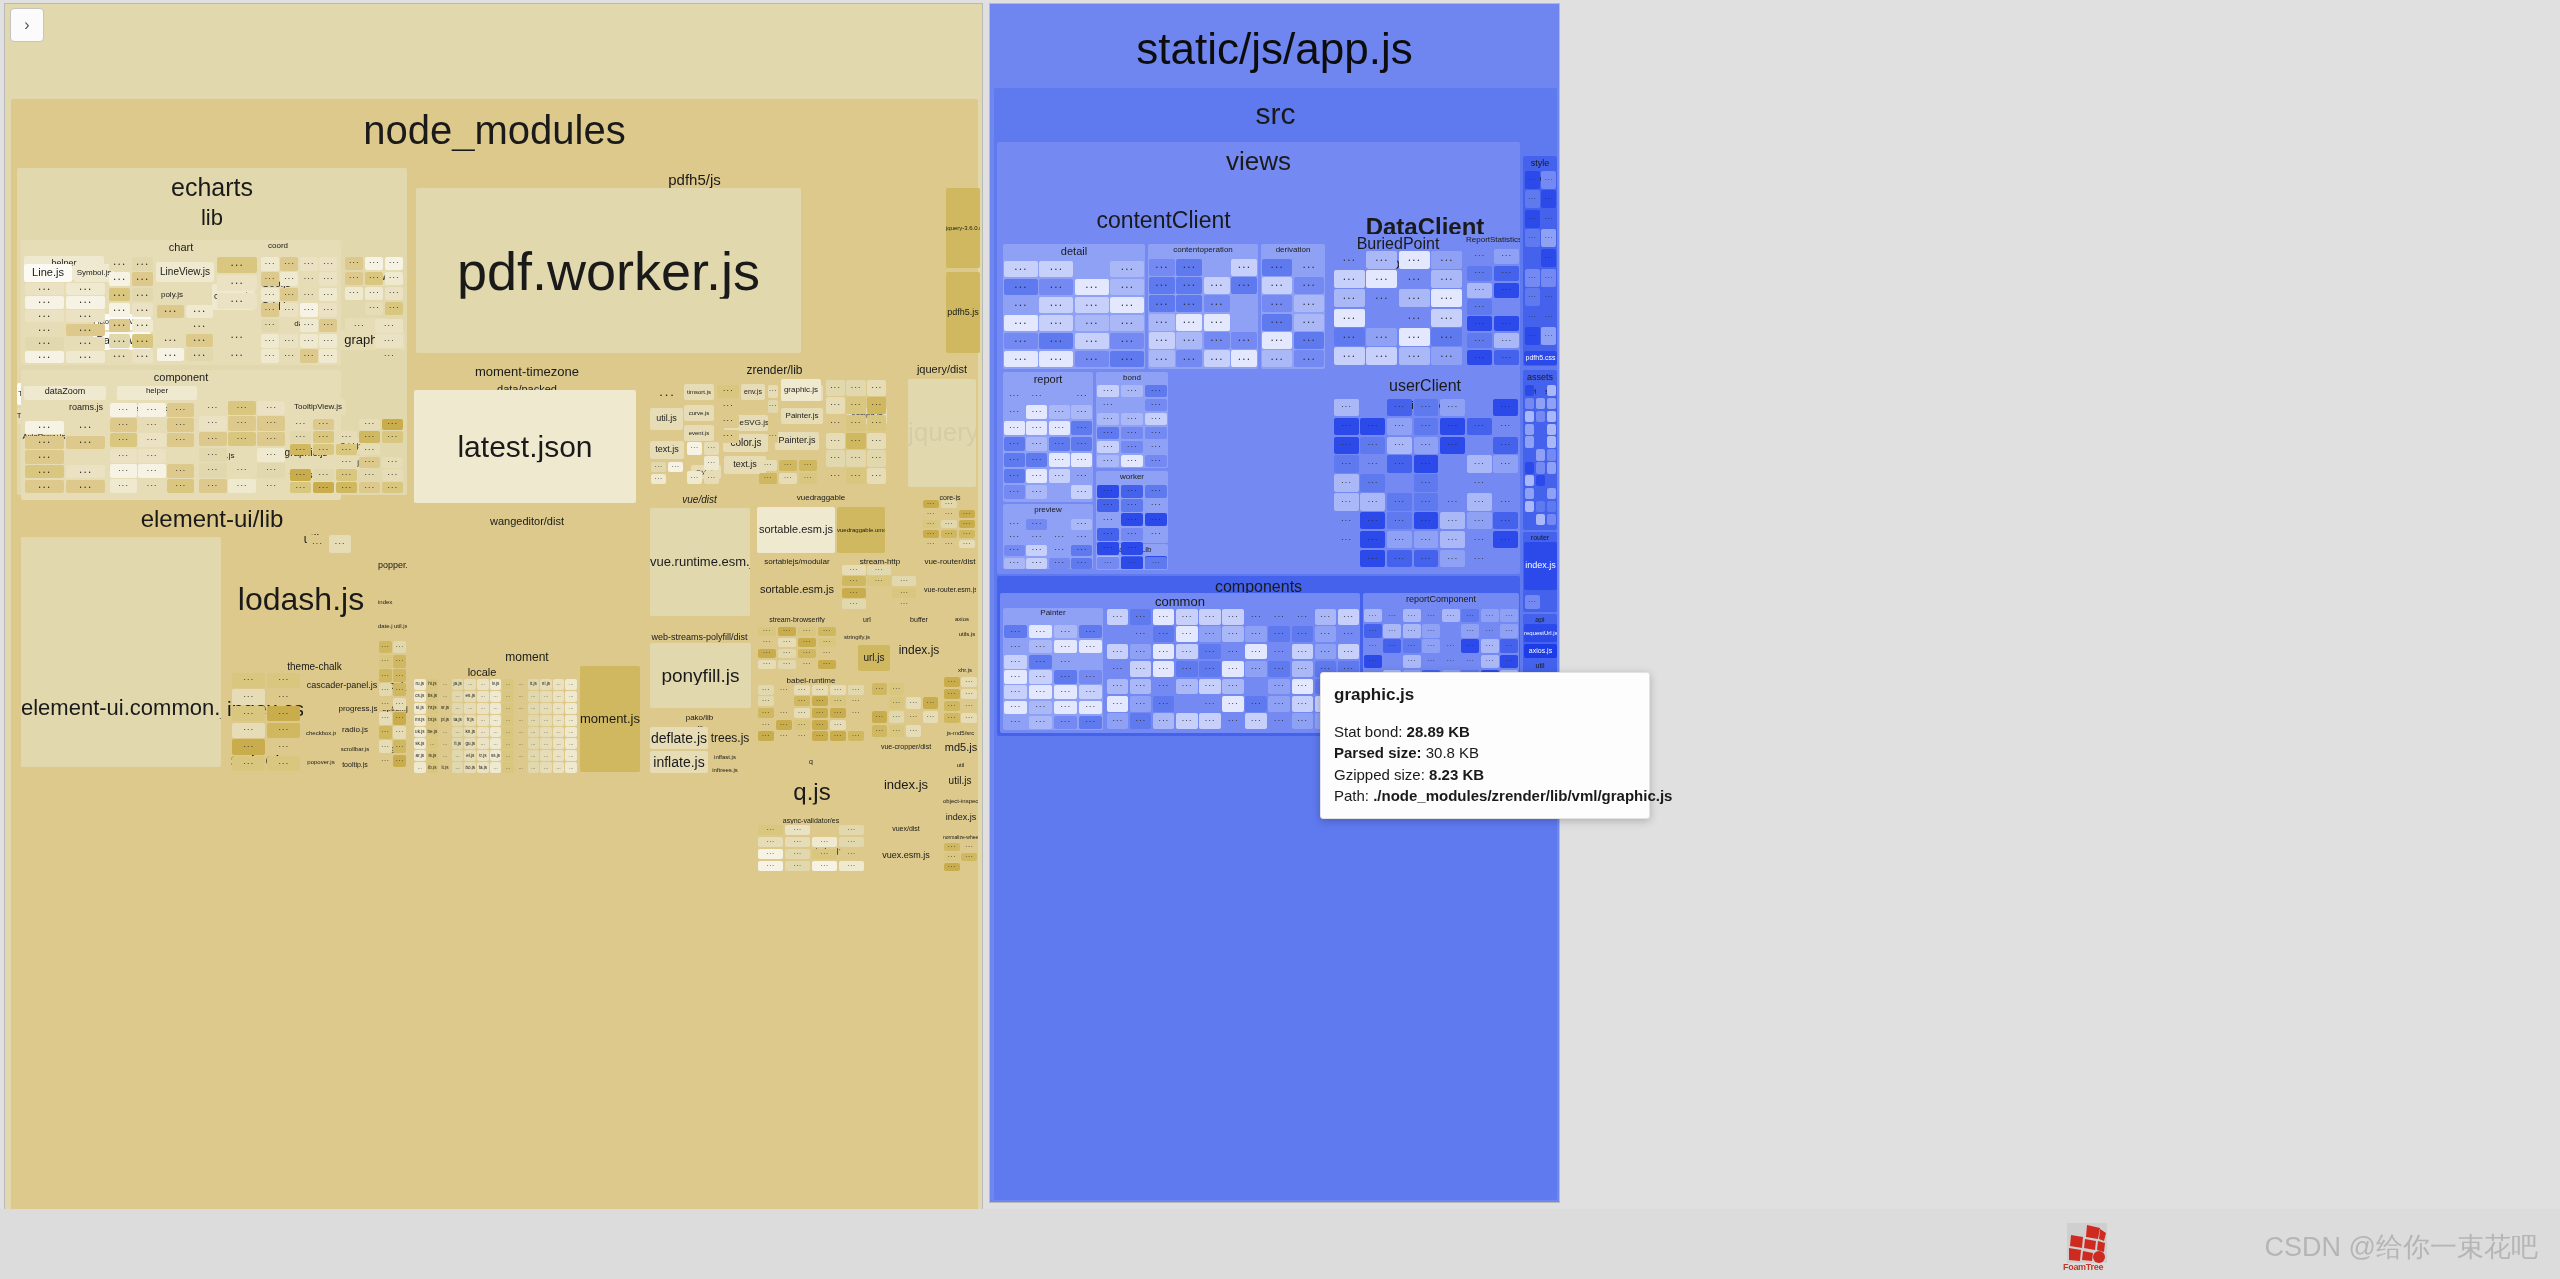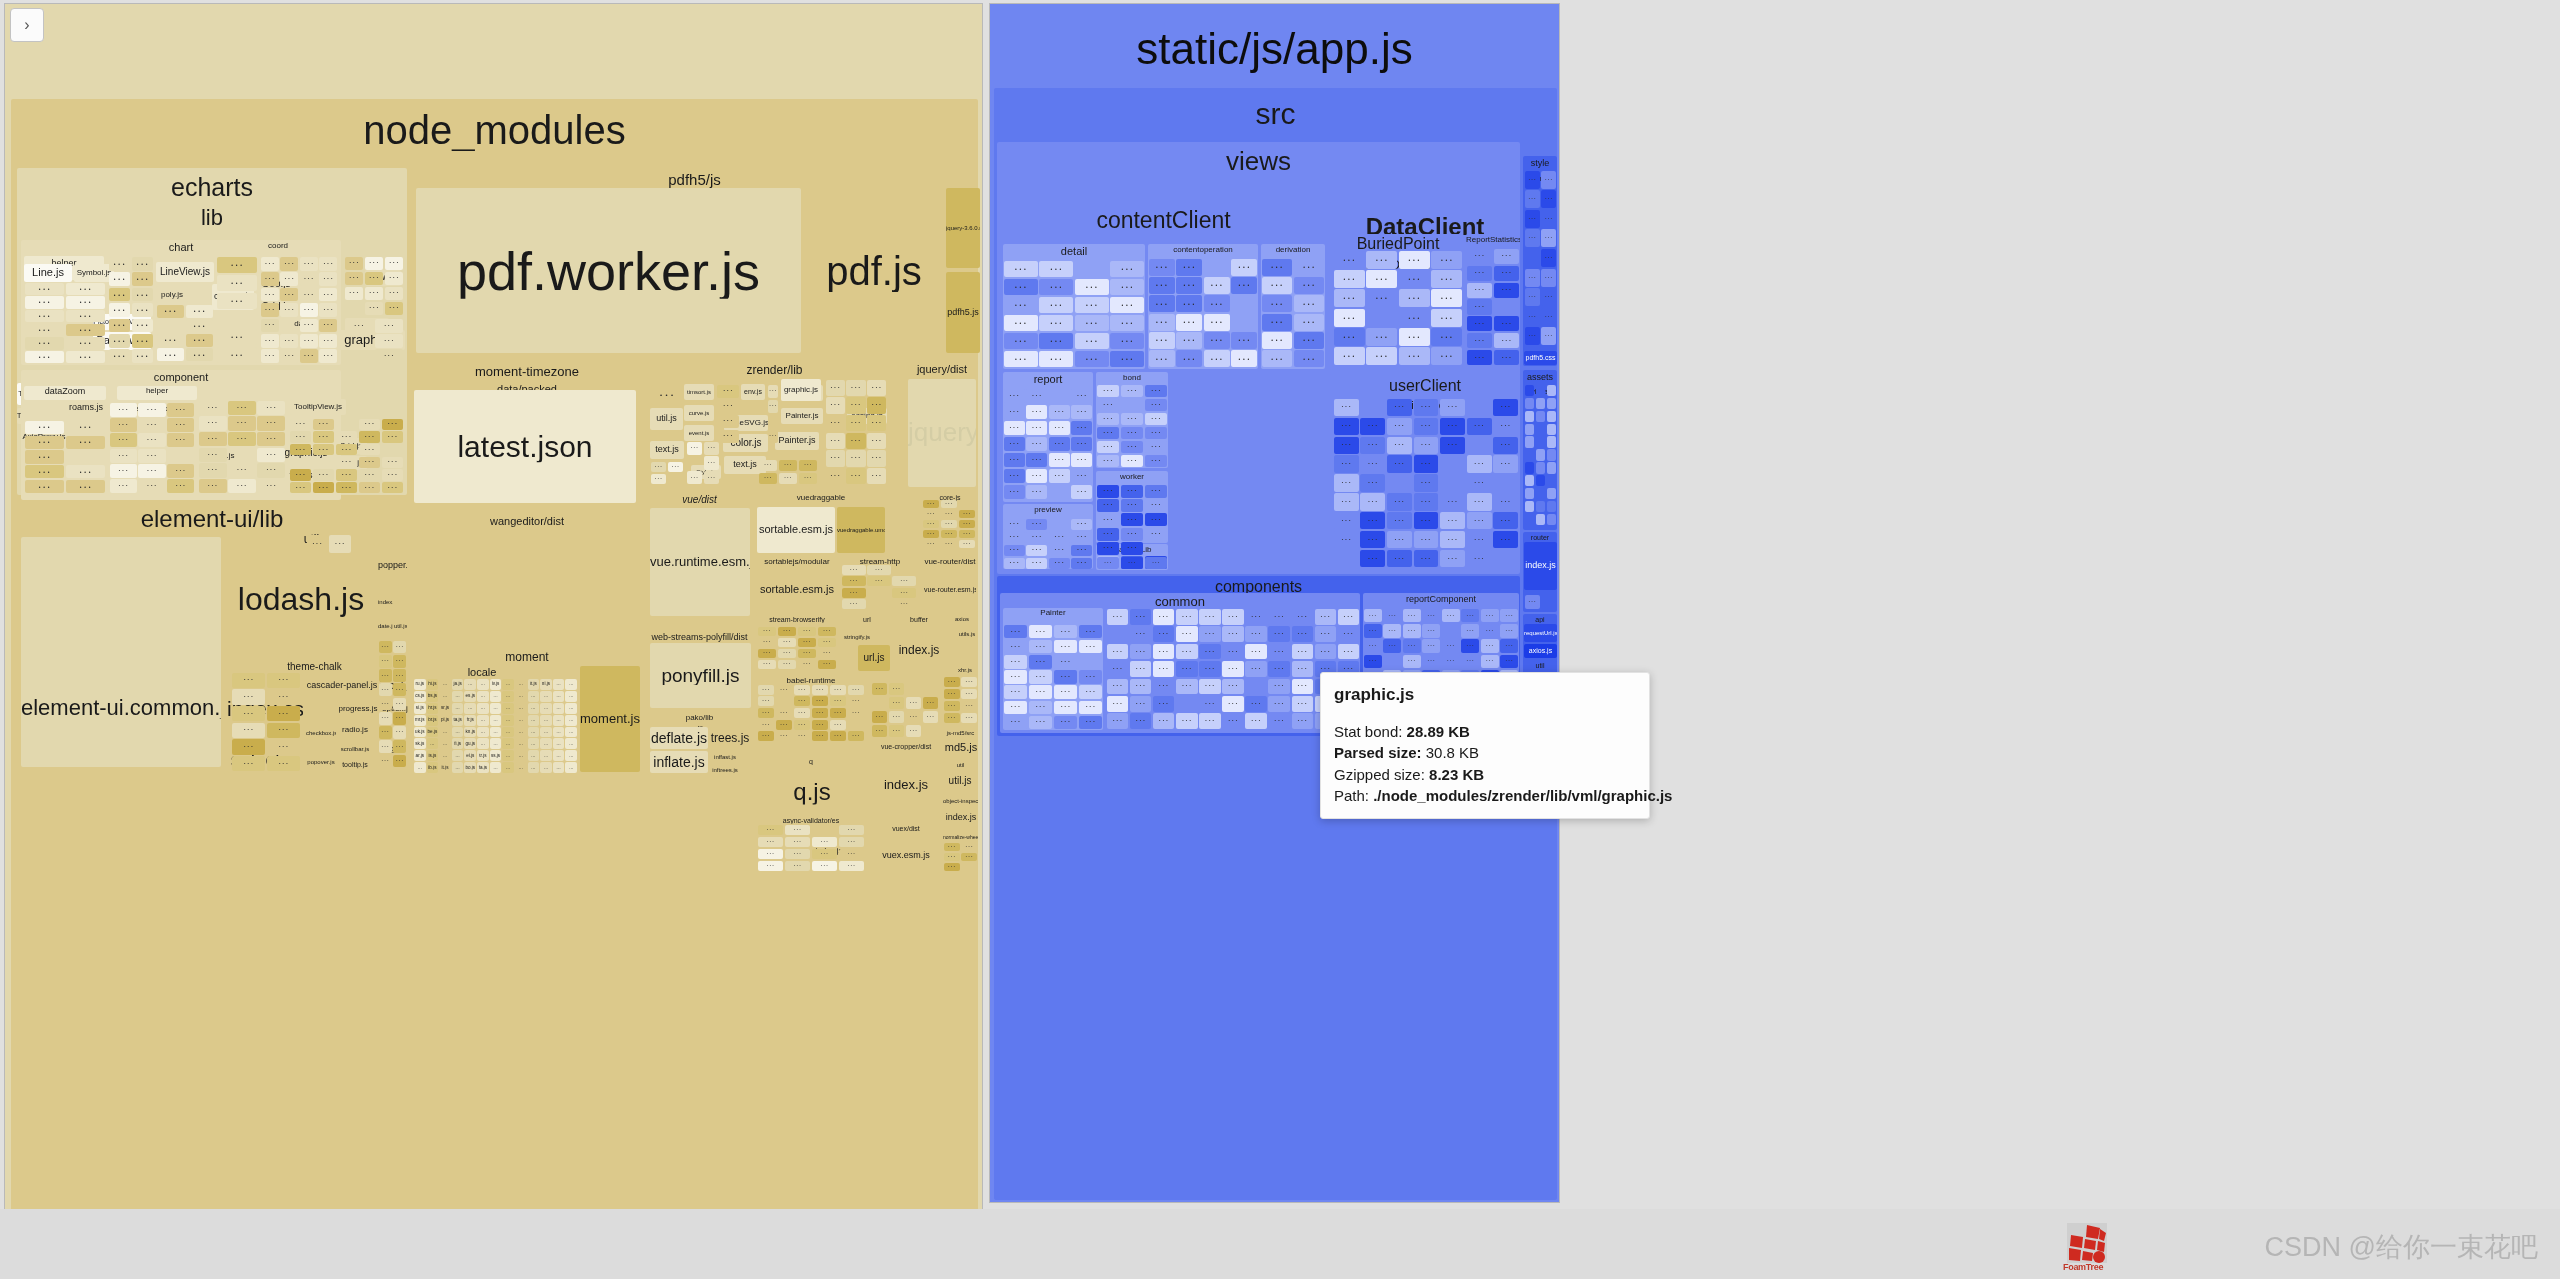--- a/index.html
+++ b/index.html
@@ -255,23 +255,20 @@
     </div>
     <div class="cell mid y1" style="left:332px; top:752px; width:36px; height:17px;">
       <div class="lbl" style="font-size:7px;">tooltip.js</div>
     </div>
 
     <div class="cell top y1" style="left:406px; top:164px; width:567px; height:191px;">
       <div class="lbl" style="top:4px; font-size:15px;">pdfh5/js</div>
     </div>
     <div class="cell mid y0" style="left:411px; top:184px; width:385px; height:165px;">
       <div class="lbl" style="font-size:54px;">pdf.worker.js</div>
-    </div>
-    <div class="cell mid y1" style="left:800px; top:184px; width:138px; height:165px;">
-      <div class="lbl" style="font-size:40px;">pdf.js</div>
     </div>
     <div class="cell mid y6" style="left:941px; top:184px; width:34px; height:80px;">
       <div class="lbl" style="font-size:6px;">jquery-3.6.0.min.js</div>
     </div>
     <div class="cell mid y6" style="left:941px; top:268px; width:34px; height:81px;">
       <div class="lbl" style="font-size:9px;">pdfh5.js</div>
     </div>
 
     <div class="cell top y1" style="left:406px; top:358px; width:232px; height:146px;">
       <div class="lbl" style="top:3px; font-size:13px;">moment-timezone</div>

